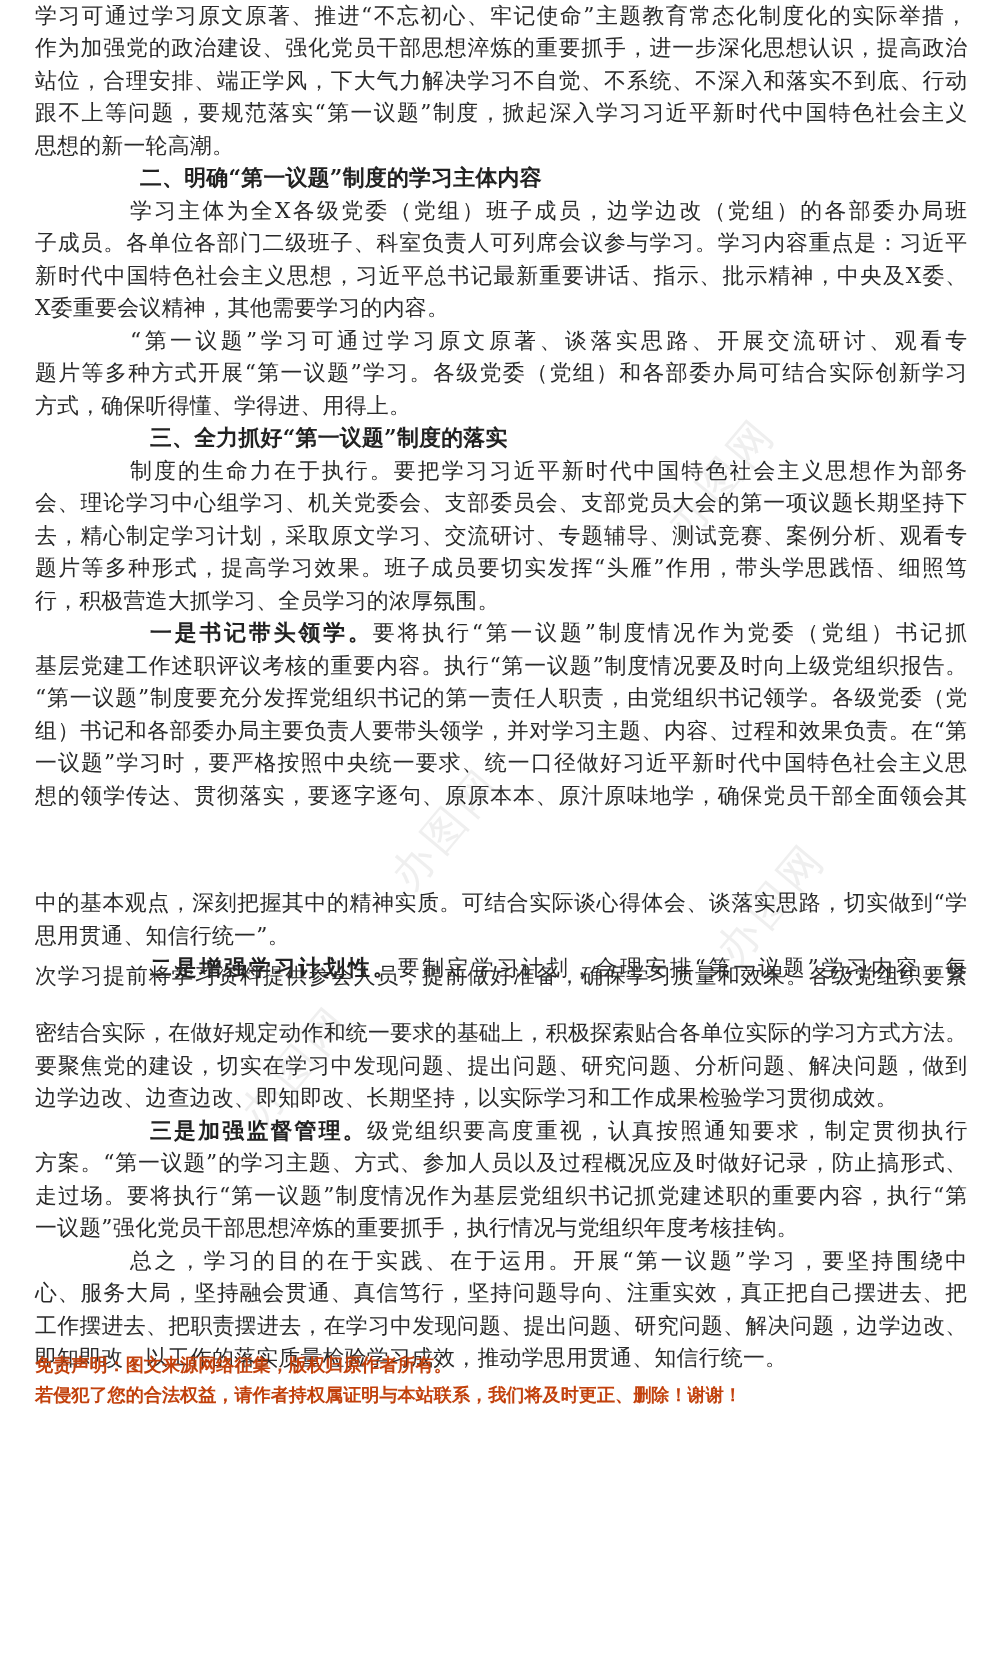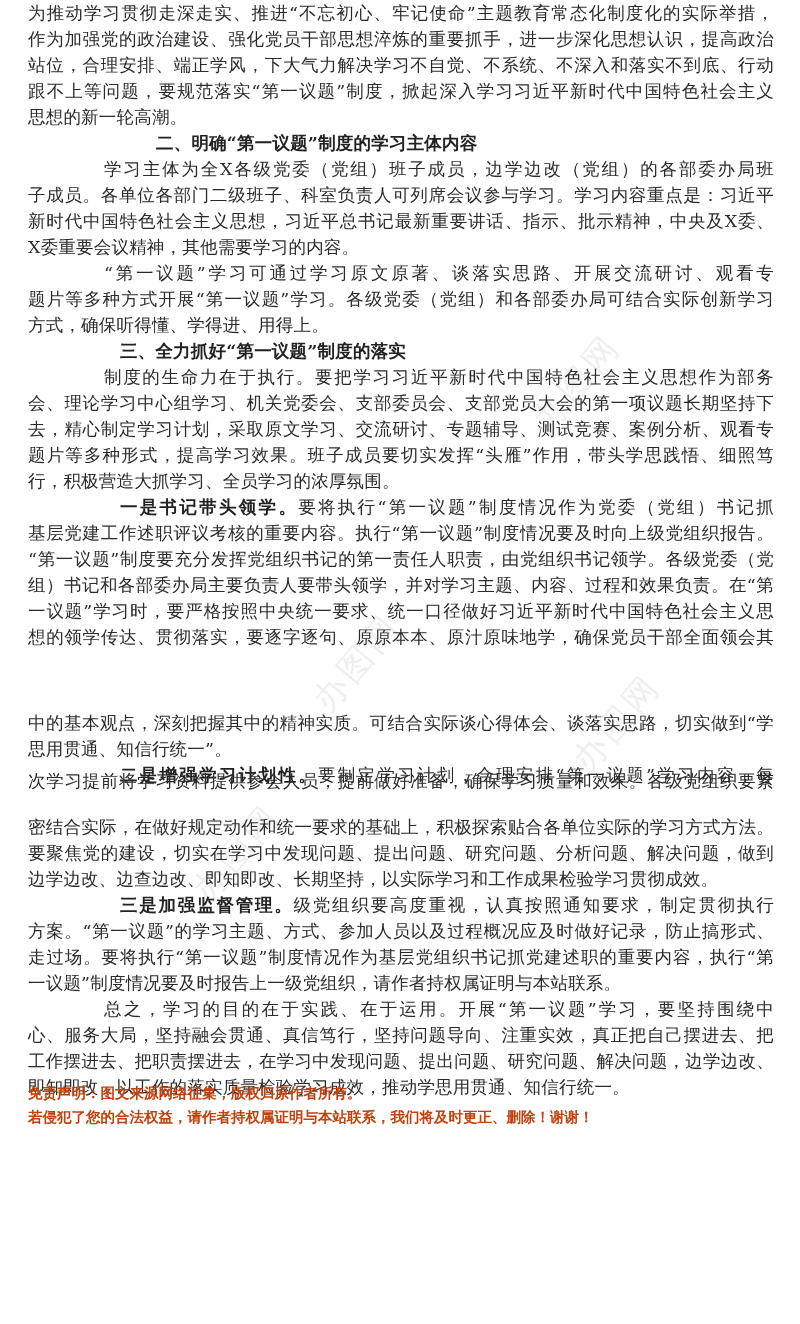--- a/index.html
+++ b/index.html
@@ -19,26 +19,26 @@
 </style>
 </head>
 <body>
 
 <div class="watermark" style="left:520px; top:360px;">办图网</div>
 <div class="watermark" style="left:300px; top:640px;">办图网</div>
 <div class="watermark" style="left:560px; top:700px;">办图网</div>
 <div class="watermark" style="left:180px; top:830px;">办图网</div>
 
 <div class="doc" id="doc">
-    <div class="line justify" style="top: 0px; left: 0px; width: 746px;">为推动学习贯彻走深走实、推进“不忘初心、牢记使命”主题教育常态化制度化的实际举措，</div>
+    <div class="line justify" style="top: 0px; left: 0px; width: 746px;">学习可通过学习原文原著、推进“不忘初心、牢记使命”主题教育常态化制度化的实际举措，</div>
     <div class="line justify" style="top: 26px; left: 0px; width: 746px;">作为加强党的政治建设、强化党员干部思想淬炼的重要抓手，进一步深化思想认识，提高政治</div>
     <div class="line justify" style="top: 52px; left: 0px; width: 746px;">站位，合理安排、端正学风，下大气力解决学习不自觉、不系统、不深入和落实不到底、行动</div>
     <div class="line justify" style="top: 78px; left: 0px; width: 746px;">跟不上等问题，要规范落实“第一议题”制度，掀起深入学习习近平新时代中国特色社会主义</div>
     <div class="line" style="top: 104px; left: 0px;">思想的新一轮高潮。</div>
-    <div class="line heading" style="top: 130px; left: 84px; margin-left: 44px;">二、明确“第一议题”制度的学习主体内容</div>
+    <div class="line heading" style="top: 130px; left: 84px;">二、明确“第一议题”制度的学习主体内容</div>
     <div class="line justify" style="top: 156px; left: 76px; width: 670px;">学习主体为全X各级党委（党组）班子成员，边学边改（党组）的各部委办局班</div>
     <div class="line justify" style="top: 182px; left: 0px; width: 746px;">子成员。各单位各部门二级班子、科室负责人可列席会议参与学习。学习内容重点是：习近平</div>
     <div class="line justify" style="top: 208px; left: 0px; width: 746px;">新时代中国特色社会主义思想，习近平总书记最新重要讲话、指示、批示精神，中央及X委、</div>
     <div class="line" style="top: 234px; left: 0px;">X委重要会议精神，其他需要学习的内容。</div>
     <div class="line justify" style="top: 260px; left: 76px; width: 670px;">“第一议题”学习可通过学习原文原著、谈落实思路、开展交流研讨、观看专</div>
     <div class="line justify" style="top: 286px; left: 0px; width: 746px;">题片等多种方式开展“第一议题”学习。各级党委（党组）和各部委办局可结合实际创新学习</div>
     <div class="line" style="top: 312px; left: 0px;">方式，确保听得懂、学得进、用得上。</div>
     <div class="line heading" style="top: 338px; left: 92px;">三、全力抓好“第一议题”制度的落实</div>
     <div class="line justify" style="top: 364px; left: 76px; width: 670px;">制度的生命力在于执行。要把学习习近平新时代中国特色社会主义思想作为部务</div>
     <div class="line justify" style="top: 390px; left: 0px; width: 746px;">会、理论学习中心组学习、机关党委会、支部委员会、支部党员大会的第一项议题长期坚持下</div>
@@ -54,21 +54,21 @@
     <div class="line justify" style="top: 710px; left: 0px; width: 746px;">中的基本观点，深刻把握其中的精神实质。可结合实际谈心得体会、谈落实思路，切实做到“学</div>
     <div class="line" style="top: 736px; left: 0px;">思用贯通、知信行统一”。</div>
     <div class="line justify" style="top: 762px; left: 92px; width: 654px;"><span class="lead">二是增强学习计划性。</span><span>要制定学习计划，合理安排“第一议题”学习内容，每</span></div>
     <div class="line justify" style="top: 768px; left: 0px; width: 746px;">次学习提前将学习资料提供参会人员，提前做好准备，确保学习质量和效果。各级党组织要紧</div>
     <div class="line justify" style="top: 814px; left: 0px; width: 746px;">密结合实际，在做好规定动作和统一要求的基础上，积极探索贴合各单位实际的学习方式方法。</div>
     <div class="line justify" style="top: 840px; left: 0px; width: 746px;">要聚焦党的建设，切实在学习中发现问题、提出问题、研究问题、分析问题、解决问题，做到</div>
     <div class="line" style="top: 866px; left: 0px;">边学边改、边查边改、即知即改、长期坚持，以实际学习和工作成果检验学习贯彻成效。</div>
     <div class="line justify" style="top: 892px; left: 92px; width: 654px;"><span class="lead">三是加强监督管理。</span><span>级党组织要高度重视，认真按照通知要求，制定贯彻执行</span></div>
     <div class="line justify" style="top: 918px; left: 0px; width: 746px;">方案。“第一议题”的学习主题、方式、参加人员以及过程概况应及时做好记录，防止搞形式、</div>
     <div class="line justify" style="top: 944px; left: 0px; width: 746px;">走过场。要将执行“第一议题”制度情况作为基层党组织书记抓党建述职的重要内容，执行“第</div>
-    <div class="line" style="top: 970px; left: 0px;">一议题”制度情况要及时报告上一级党组织，请作者持权属证明与本站联系。</div>
+    <div class="line" style="top: 970px; left: 0px;">一议题”强化党员干部思想淬炼的重要抓手，执行情况与党组织年度考核挂钩。</div>
     <div class="line justify" style="top: 996px; left: 76px; width: 670px;">总之，学习的目的在于实践、在于运用。开展“第一议题”学习，要坚持围绕中</div>
     <div class="line justify" style="top: 1022px; left: 0px; width: 746px;">心、服务大局，坚持融会贯通、真信笃行，坚持问题导向、注重实效，真正把自己摆进去、把</div>
     <div class="line justify" style="top: 1048px; left: 0px; width: 746px;">工作摆进去、把职责摆进去，在学习中发现问题、提出问题、研究问题、解决问题，边学边改、</div>
     <div class="line" style="top: 1074px; left: 0px;">即知即改，以工作的落实质量检验学习成效，推动学思用贯通、知信行统一。</div>
   </div>
 
 <div class="disclaimer" style="top:1082px;">免责声明：图文来源网络征集，版权归原作者所有。</div>
 <div class="disclaimer" style="top:1106px;">若侵犯了您的合法权益，请作者持权属证明与本站联系，我们将及时更正、删除！谢谢！</div>
 
 </body></html>

